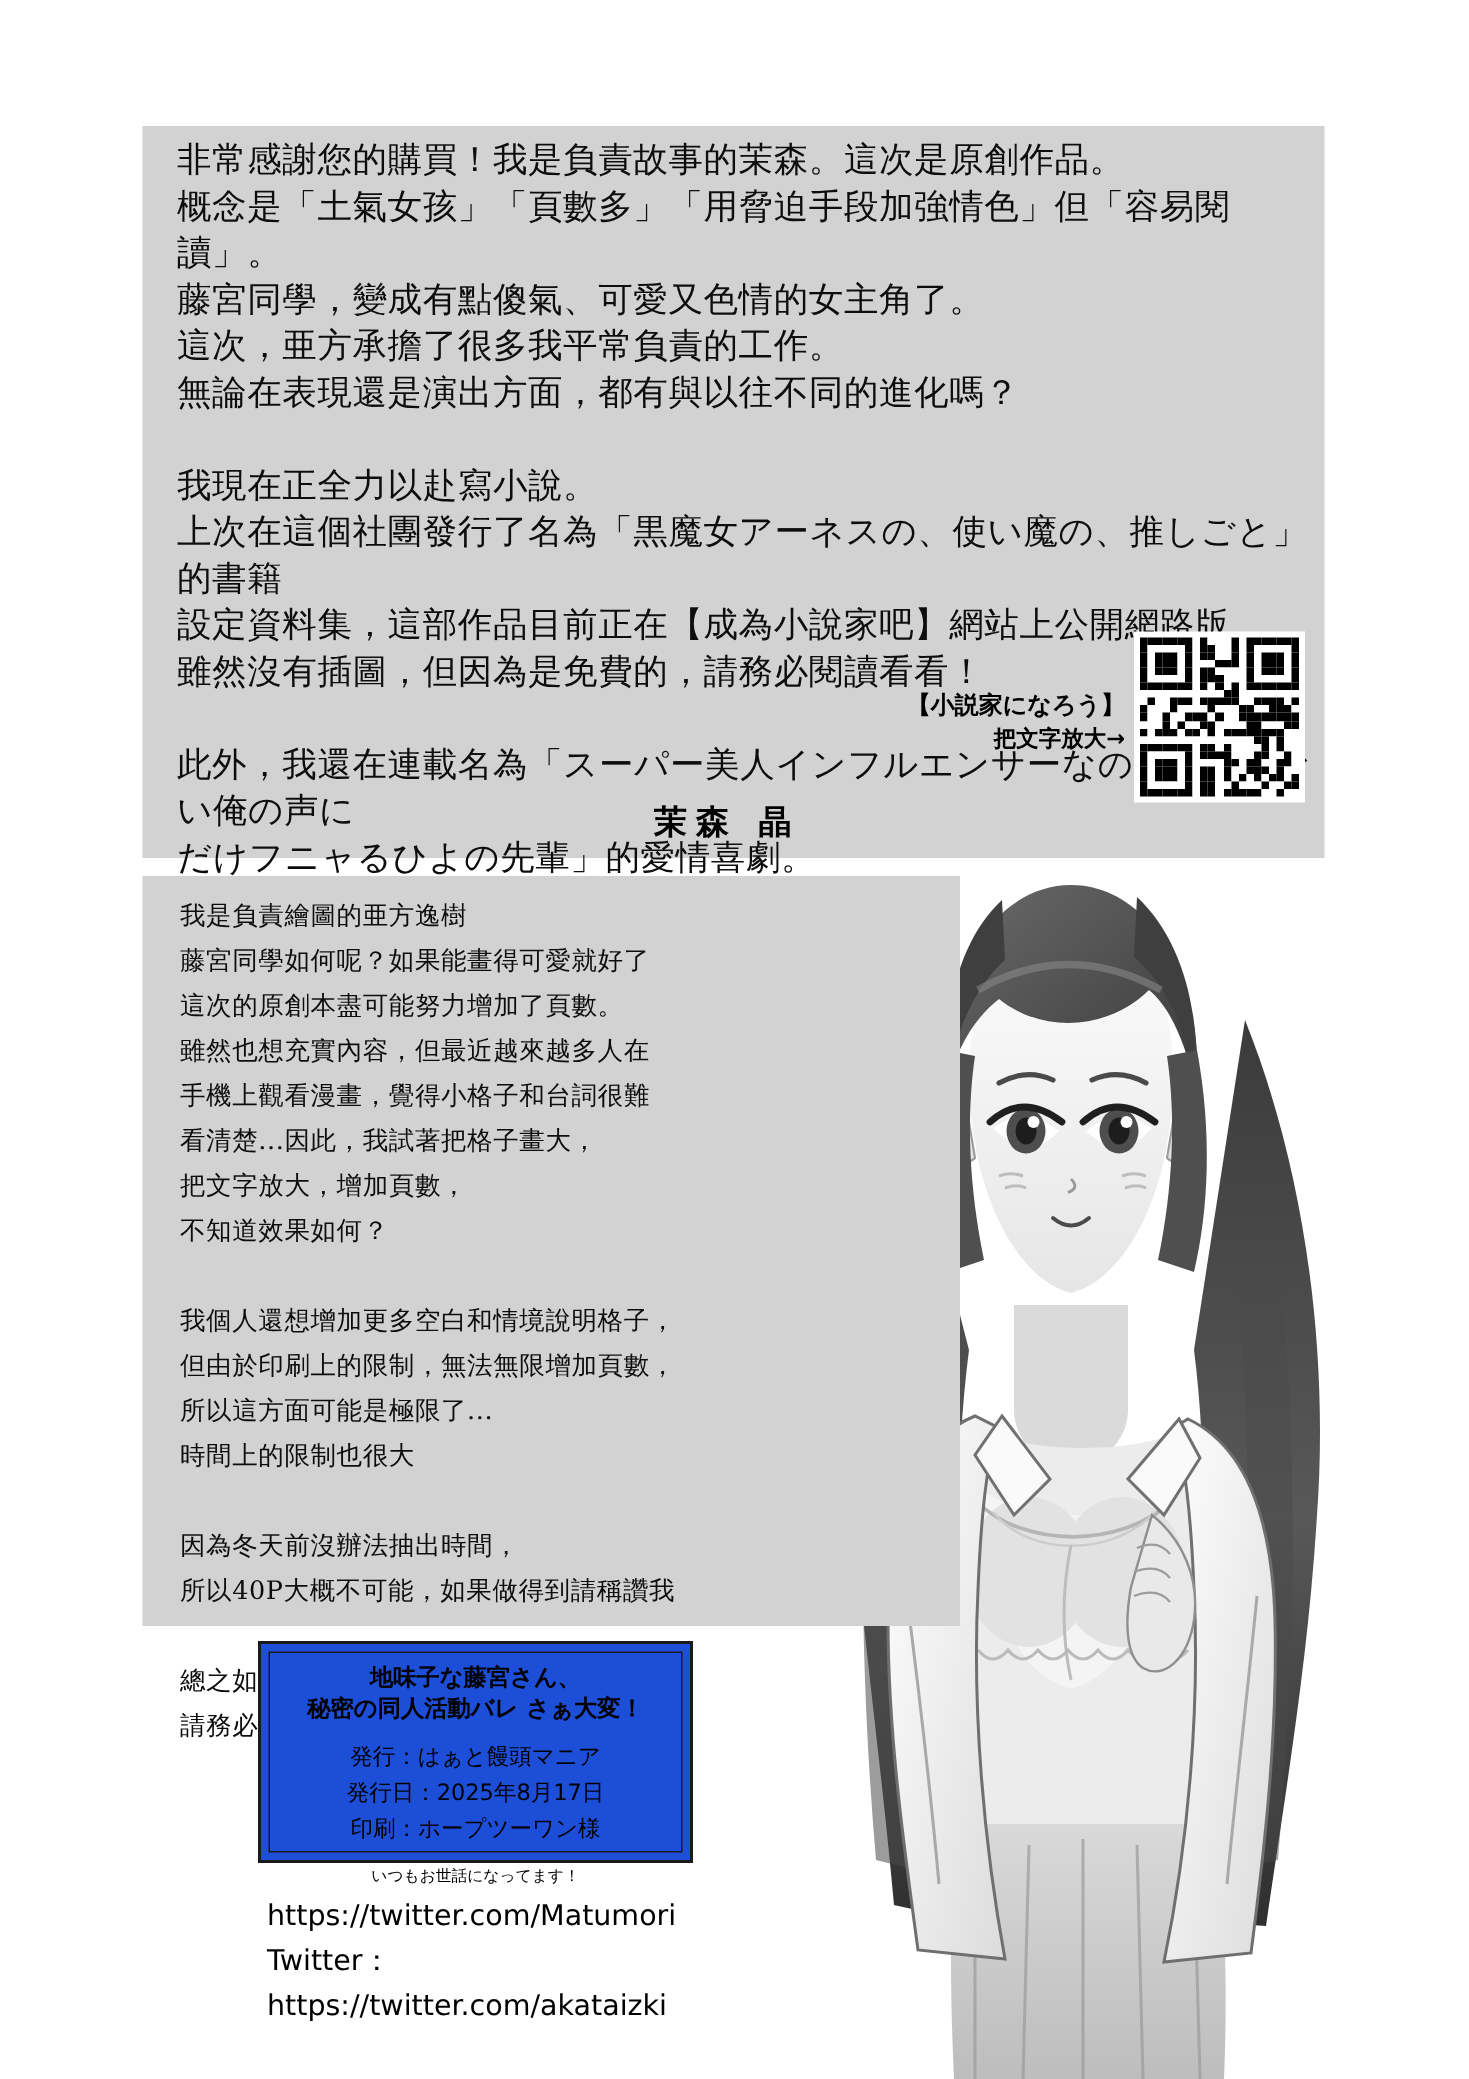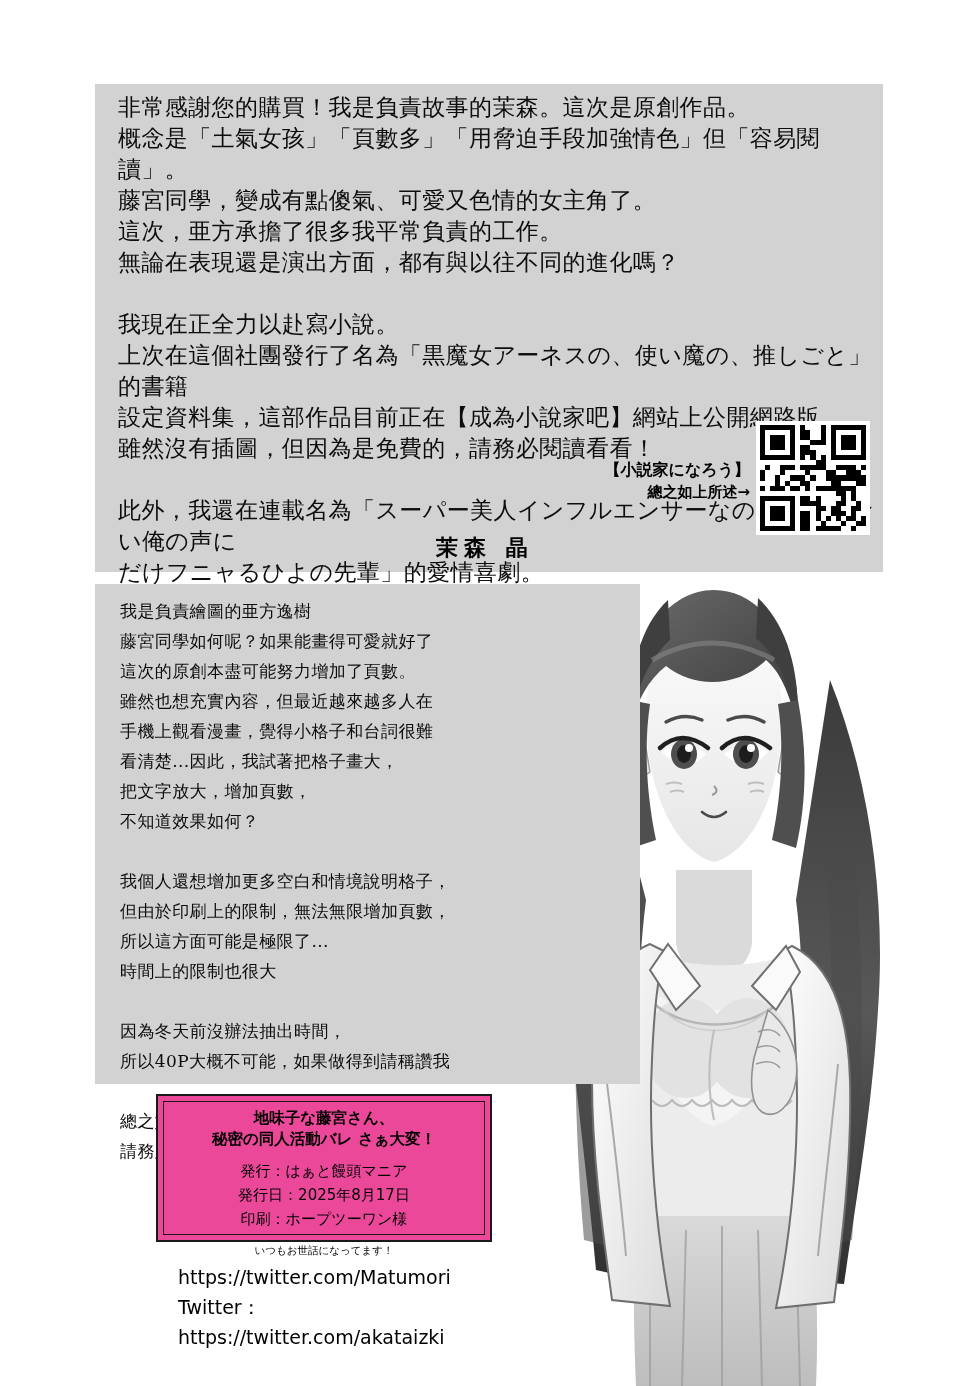--- a/index.html
+++ b/index.html
@@ -111,25 +111,25 @@
     font-weight: bold;
     font-size: 16px;
     line-height: 22px;
     color: #000;
   }
   .qr-label .l2 { display: block; font-size: 15px; }
 
   
   .colophon {
     position: absolute;
-    left: 156px;
+    left: 172px;
     top: 1094px;
-    width: 336px;
+    width: 290px;
     height: 148px;
-    background: #ec4899;
+    background: #1d4ed8;
     border: 2px solid #1a1a1a;
     box-sizing: border-box;
     text-align: center;
   }
   .colophon-inner {
     position: absolute;
     left: 5px; top: 5px; right: 5px; bottom: 5px;
     border: 1px solid #1a1a1a;
   }
   .colo-title {
@@ -290,21 +290,21 @@
 だけフニャるひよの先輩」的愛情喜劇。
 這些角色也都非常可愛！
 
 現在，能讓大家讀我的小說是最開心的事。
 因為角色們都很活躍，
 如果大家能喜歡他們就太棒了！</div>
 <div class="signature">茉森 晶</div>
 
 <div class="qr-label">
   <span>【小説家になろう】</span>
-  <span class="l2">總之如上所述→</span>
+  <span class="l2">把文字放大→</span>
 </div>
 <div class="qr-wrap">
   <div class="qr-grid" id="qr-grid">
       <i class="on"></i>
       <i class="on"></i>
       <i class="on"></i>
       <i class="on"></i>
       <i class="on"></i>
       <i class="on"></i>
       <i class="on"></i>

